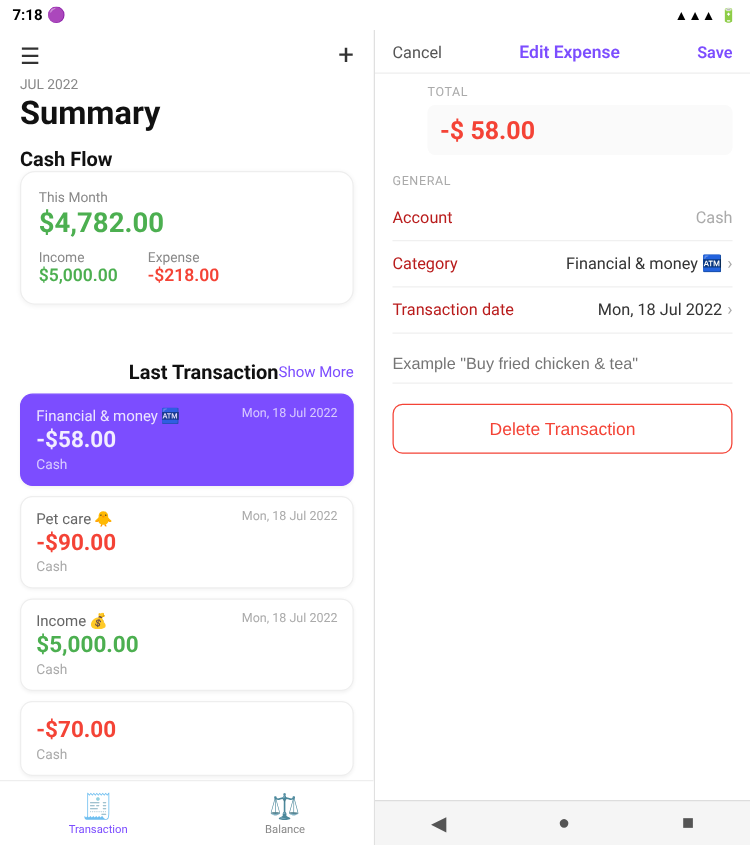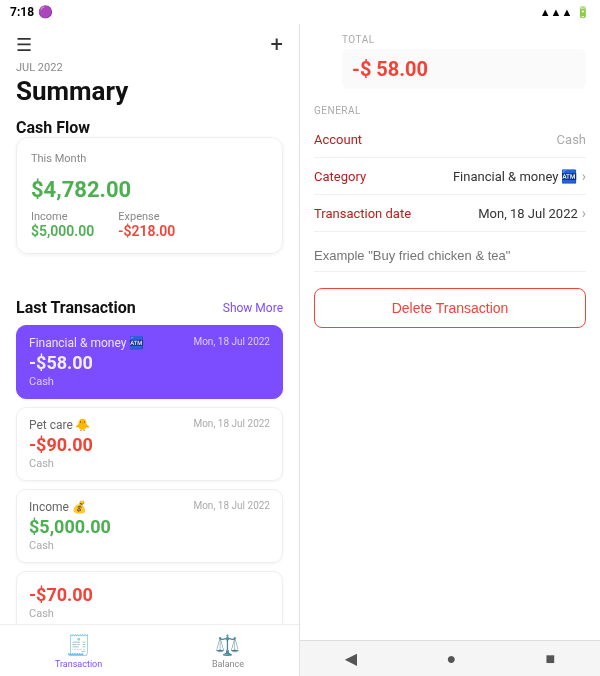--- a/index.html
+++ b/index.html
@@ -89,30 +89,30 @@
     .section-title { font-size: 16px; font-weight: 700; color: #111; margin-bottom: 0; }
 
     .cash-flow-card {
       background: #fff;
       border: 1px solid #eee;
       border-radius: 12px;
       padding: 14px;
       margin-bottom: 16px;
       box-shadow: 0 1px 4px rgba(0,0,0,0.06);
     }
-    .this-month { font-size: 11px; color: #888; margin-bottom: 12px; }
+    .this-month { font-size: 11px; color: #888; margin-bottom: 2px; }
     .cash-flow-amount { font-size: 22px; font-weight: 700; color: #4caf50; margin-bottom: 8px; }
     .cash-flow-row { display: flex; gap: 24px; }
     .cf-item label { font-size: 11px; color: #888; display: block; }
     .cf-income { font-size: 14px; font-weight: 600; color: #4caf50; }
     .cf-expense { font-size: 14px; font-weight: 600; color: #f44336; }
 
     .last-transaction-header {
       display: flex;
-      justify-content: space-between;
+      justify-content: flex-end;
       align-items: center;
       margin-bottom: 8px;
       margin-top: 44px;
     }
     .show-more { font-size: 12px; color: #7c4dff; cursor: pointer; }
 
     .transaction-card {
       background: #fff;
       border: 1px solid #eee;
       border-radius: 10px;
@@ -325,20 +325,25 @@
       </div>
       <div class="nav-item">
         <span class="nav-icon">⚖️</span>
         <span class="nav-label">Balance</span>
       </div>
     </div>
   </div>
 
   <div class="right-panel">
 
+    <div class="right-header">
+      <span class="header-cancel">Cancel</span>
+      <span class="header-title">Edit Expense</span>
+      <span class="header-save">Save</span>
+    </div>
 
     <div class="right-content scrollbar-hide">
 
       <div class="total-section">
         <p class="total-label">TOTAL</p>
         <div class="total-amount">-$ 58.00</div>
       </div>
 
       <div class="general-section">
         <p class="general-label">GENERAL</p>

